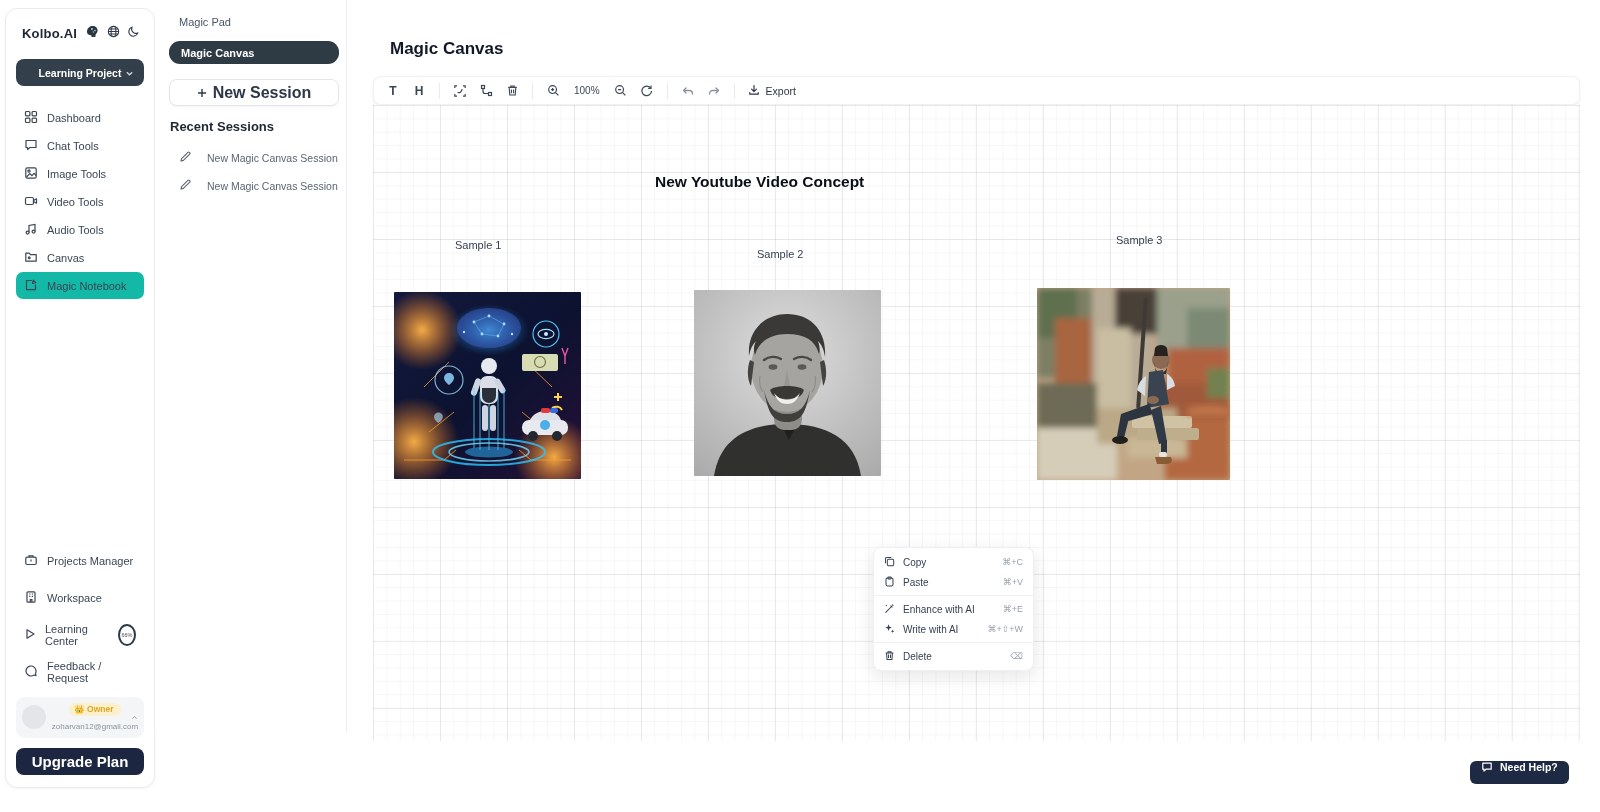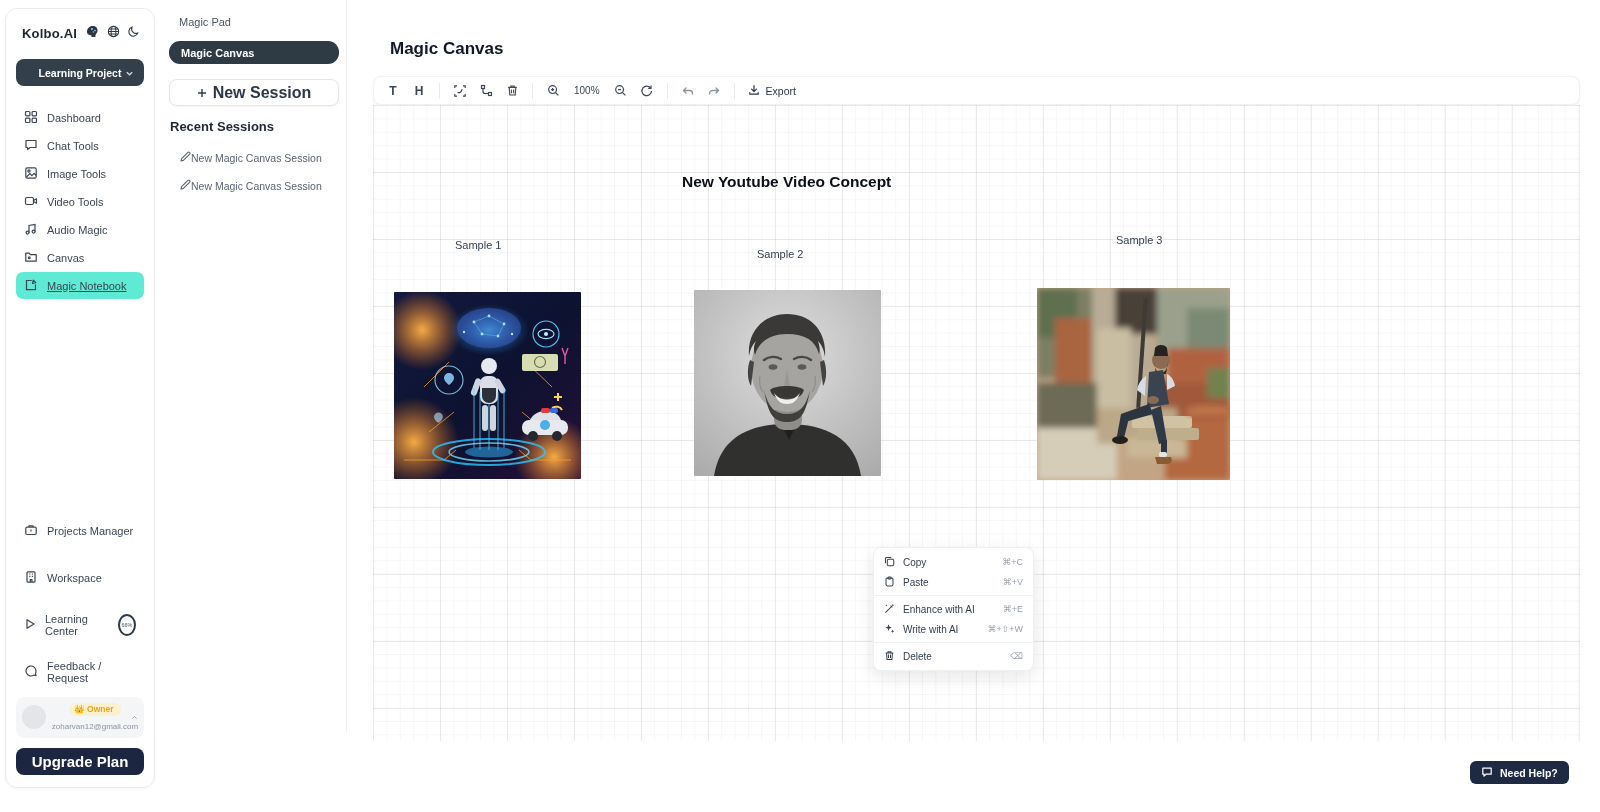--- a/index.html
+++ b/index.html
@@ -12,23 +12,23 @@
   .brand-row { display:flex; align-items:center; gap:7px; padding-left:6px; }
   .brand-text { font-weight:bold; font-size:13px; letter-spacing:.2px; color:#1f2733; }
   .top-ico { margin-left:auto; }
   .project-btn { margin-top:16px; height:27px; background:#33404b; color:#fff; border:none; border-radius:8px;
     font-size:10.5px; font-weight:bold; display:flex; align-items:center; justify-content:center; gap:6px; width:100%; cursor:pointer;
     font-family:inherit; position:relative; }
   .project-btn .chev { position:absolute; right:10px; top:9px; }
   .nav { margin-top:18px; display:flex; flex-direction:column; gap:1px; }
   .nav-item { display:flex; align-items:center; gap:9px; height:27px; padding:0 8px; border-radius:7px;
     font-size:11px; color:#3c4654; cursor:pointer; }
-  .nav-item.sel { background:#5eead4;text-decoration:underline; }
+  .nav-item.sel { background:#14b8a6; }
   .nav-item svg { flex:none; }
-  .nav-bottom { margin-top:auto; display:flex; flex-direction:column; gap:20px; }
+  .nav-bottom { margin-top:auto; display:flex; flex-direction:column; gap:10px; }
   .ring-badge { margin-left:2px; width:22px; height:22px; border-radius:50%; border:2px solid #2d3a48;
     display:flex; align-items:center; justify-content:center; font-size:5.5px; color:#4a5568; background:#fff; }
   .user-card { margin-top:12px; background:#f4f5f7; border-radius:9px; padding:6px 6px 7px 6px;
     display:flex; align-items:center; gap:6px; position:relative; cursor:pointer; }
   .avatar { width:24px; height:24px; border-radius:50%; background:#e3e5e8; flex:none; }
   .user-meta { display:flex; flex-direction:column; align-items:center; flex:1; min-width:0; }
   .owner-badge { background:#fcf0cd; color:#dda626; font-size:8.5px; font-weight:bold;
     border-radius:8px; padding:1px 7px 2px 5px; display:flex; align-items:center; gap:2px; }
   .user-email { font-size:8px; color:#8a93a0; margin-top:6px; white-space:nowrap; }
   .upgrade-btn { margin-top:10px; height:27px; background:#1c2640; color:#fff; border:none; border-radius:8px;
@@ -36,21 +36,21 @@
 
   
   .panel2 { position:absolute; left:155px; top:0; width:192px; height:732px; background:#fff; border-right:1px solid #eceef1; }
   .pad-item { position:absolute; left:24px; top:16px; font-size:11px; color:#4a5568; cursor:pointer; }
   .canvas-pill { position:absolute; left:14px; top:41px; width:170px; height:23px; background:#2e3a44; color:#fff;
     border-radius:11px; font-size:11px; font-weight:bold; display:flex; align-items:center; padding-left:12px; cursor:pointer; }
   .new-session { position:absolute; left:14px; top:79px; width:170px; height:27px; background:#fff;
     border:1px solid #e4e7ea; border-radius:8px; box-shadow:0 1px 2px rgba(16,24,40,.05);
     font-size:16px; font-weight:bold; color:#2d3748; display:flex; align-items:center; justify-content:center; gap:6px; cursor:pointer; }
   .recent-h { position:absolute; left:15px; top:119px; font-size:13px; font-weight:bold; color:#1f2733; }
-  .session-item { position:absolute; left:24px; width:160px; display:flex; align-items:center; gap:0;
+  .session-item { position:absolute; left:24px; width:160px; display:flex; align-items:center; gap:16px;
     font-size:10.5px; color:#5b6572; cursor:pointer; }
 
   
   .main-title { position:absolute; left:390px; top:39px; font-size:17px; font-weight:bold; color:#111827; }
   .toolbar { position:absolute; left:373px; top:76px; width:1207px; height:29px; background:#fff;
     border:1px solid #f0f1f3; border-radius:8px; box-shadow:0 1px 3px rgba(16,24,40,.06);
     display:flex; align-items:center; padding:0 8px; gap:4px; }
   .tb-btn { width:22px; height:22px; border:none; background:transparent; border-radius:5px; display:flex;
     align-items:center; justify-content:center; color:#3c4654; cursor:pointer; font-family:inherit; }
   .tb-sep { width:1px; height:16px; background:#e8eaed; margin:0 5px; flex:none; }
@@ -59,35 +59,35 @@
     font-size:10.5px; color:#2d3748; font-family:inherit; padding:0 4px; }
 
   .grid-area { position:absolute; left:373px; top:105px; width:1207px; height:636px; background:#fff;
     background-image:
       linear-gradient(to right, rgba(15,23,42,.065) 1px, transparent 1px),
       linear-gradient(to bottom, rgba(15,23,42,.065) 1px, transparent 1px),
       linear-gradient(to right, rgba(15,23,42,.035) 1px, transparent 1px),
       linear-gradient(to bottom, rgba(15,23,42,.035) 1px, transparent 1px);
     background-size:67px 67px, 67px 67px, 13.4px 13.4px, 13.4px 13.4px; }
 
-  .canvas-heading { position:absolute; left:682px; top:173px; font-size:15.5px; font-weight:bold; color:#0b0f17; }
+  .canvas-heading { position:absolute; left:655px; top:173px; font-size:15.5px; font-weight:bold; color:#0b0f17; }
   .sample-label { position:absolute; font-size:11px; color:#374151; }
   .sample-img { position:absolute; border-radius:1px; overflow:hidden; cursor:pointer; }
   .sample-img svg { display:block; }
 
   
   .ctx-menu { position:absolute; left:873px; top:547px; width:161px; background:#fff; border:1px solid #eef0f2;
     border-radius:8px; box-shadow:0 6px 18px rgba(16,24,40,.10); padding:4px 0; }
   .ctx-item { display:flex; align-items:center; gap:8px; height:20px; padding:0 10px; font-size:10px;
     color:#374151; cursor:pointer; }
   .ctx-item .sc { margin-left:auto; color:#9aa2ae; font-size:9px; }
   .ctx-sep { height:1px; background:#eef0f3; margin:3px 0; }
 
   .help-btn { position:absolute; left:1470px; top:761px; height:23px; background:#1e2a44; color:#fff;
-    border:none; border-radius:6px; font-size:10.5px; font-weight:bold; display:flex; align-items:center;
+    border:none; border-radius:6px; font-size:10.5px; font-weight:bold; display:flex; align-items:flex-start;
     gap:7px; padding:0 11px; cursor:pointer; font-family:inherit; }
 </style>
 </head>
 <body>
 
 <div class="sidebar">
   <div class="brand-row">
     <span class="brand-text">Kolbo.AI</span>
     <span>
       <svg width="16" height="16" viewBox="0 0 16 16">
@@ -150,21 +150,21 @@
             <path d="M9.5 6.5 12.5 4.8v4.4L9.5 7.5z" stroke-linejoin="round"></path>
           </svg></span>
       <span>Video Tools</span>
     </div>
     <div class="nav-item">
       <span><svg width="14" height="14" viewBox="0 0 14 14" fill="none" stroke="#3c4654" stroke-width="1.2">
             <path d="M5 10.5V3.5l6-1v7"></path>
             <circle cx="3.6" cy="10.6" r="1.5"></circle>
             <circle cx="9.6" cy="9.6" r="1.5"></circle>
           </svg></span>
-      <span>Audio Magic</span>
+      <span>Audio Tools</span>
     </div>
     <div class="nav-item">
       <span><svg width="14" height="14" viewBox="0 0 14 14" fill="none" stroke="#3c4654" stroke-width="1.2">
             <path d="M1.8 3.2h3.4l1.2 1.4h5.8v6.6H1.8z" stroke-linejoin="round"></path>
             <circle cx="5.2" cy="7.8" r=".9"></circle>
           </svg></span>
       <span>Canvas</span>
     </div>
     <div class="nav-item sel">
       <span><svg width="14" height="14" viewBox="0 0 14 14" fill="none" stroke="#3c4654" stroke-width="1.2">

